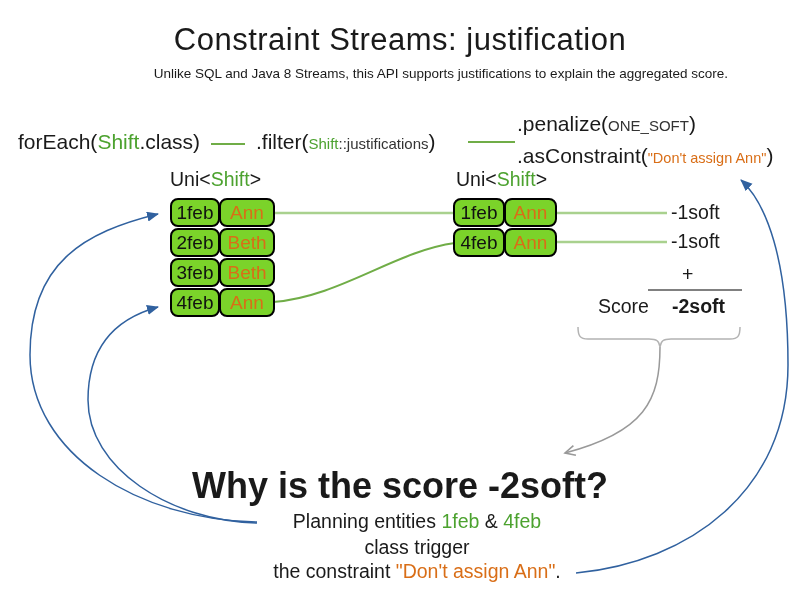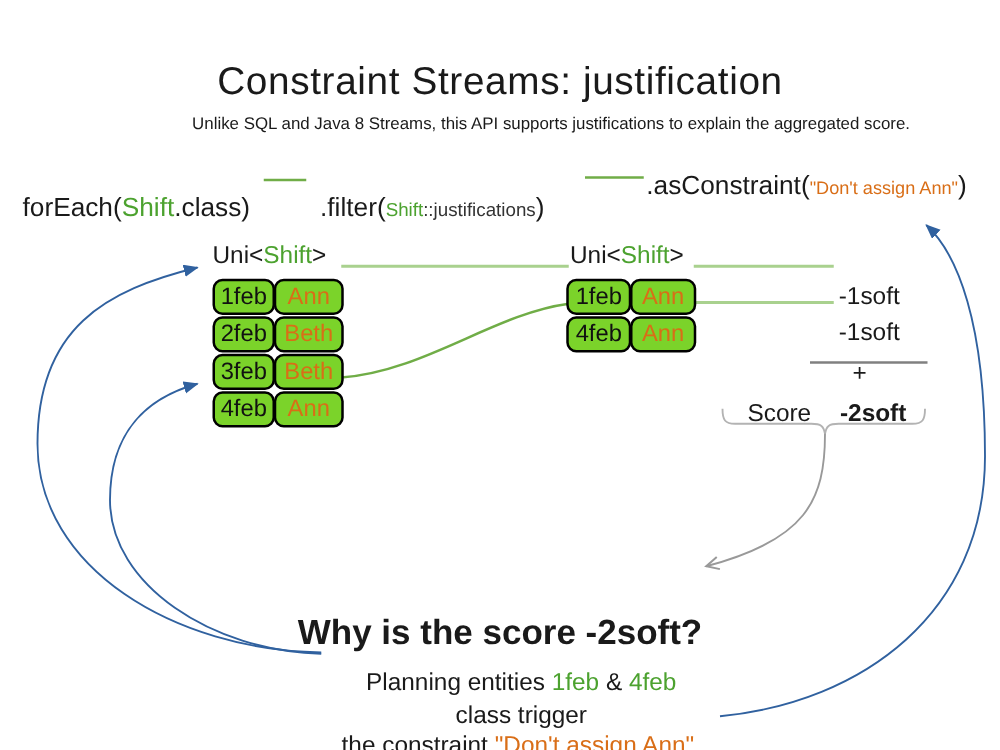--- a/index.html
+++ b/index.html
@@ -3,21 +3,21 @@
 <meta charset="utf-8">
 <style>
   html,body{margin:0;padding:0;}
   body{
     width:800px;height:600px;position:relative;background:#ffffff;
     font-family:"Liberation Sans","DejaVu Sans",sans-serif;color:#1a1a1a;
     overflow:hidden;
   }
   .abs{position:absolute;}
   #svg-layer{position:absolute;left:0;top:0;z-index:1;pointer-events:none;}
-  .layer2{z-index:2;margin-top:25px;}
+  .layer2{z-index:2;}
 
   .title{left:0;top:22px;width:800px;text-align:center;font-size:31px;letter-spacing:.5px;}
   .subtitle{left:0;top:66px;width:728px;text-align:right;font-size:13.5px;}
 
   .code{font-size:21px;white-space:nowrap;}
   .code .small{font-size:15px;color:#333333;}
   .code .green{color:#4ca22f;}
   .code .orange{color:#d96e17;font-size:14.5px;}
   .penalize-block{line-height:30px;}
 
@@ -29,21 +29,21 @@
   .cell{
     box-sizing:border-box;height:29px;border:2px solid #000;border-radius:8px;
     background:#7bd32a;display:flex;align-items:center;justify-content:center;
     font-size:19px;line-height:19px;
   }
   .cell.date{width:50px;color:#111;}
   .cell.emp{width:56px;margin-left:-1px;color:#d96e17;text-align:center;}
 
   .scoretxt{font-size:19.5px;white-space:nowrap;}
 
-  .why{left:0;top:465px;width:800px;text-align:center;font-size:28px;font-weight:bold;}
+  .why{left:0;top:465px;width:800px;text-align:center;font-size:36px;font-weight:bold;}
   .expl{left:0;width:800px;text-align:center;font-size:19.5px;white-space:nowrap;padding-left:17px;}
   .expl .green{color:#4ca22f;}
   .expl .orange{color:#d96e17;}
 </style>
 </head>
 <body>
 
 <svg id="svg-layer" width="800" height="600" viewBox="0 0 800 600">
   <defs>
     <marker id="arrowBlue" orient="auto" markerUnits="userSpaceOnUse" markerWidth="14" markerHeight="12" refX="11" refY="5">
@@ -81,20 +81,21 @@
 
 <div class="abs layer2 code" style="left:18px;top:130px;">
   <span>forEach(</span><span class="green">Shift</span><span>.class)</span>
 </div>
 
 <div class="abs layer2 code" style="left:256px;top:130px;">
   <span>.filter(</span><span class="small green" style="color:#4ca22f;">Shift</span><span class="small">::justifications</span><span>)</span>
 </div>
 
 <div class="abs layer2 code penalize-block" style="left:517px;top:109px;">
+  <div><span>.penalize(</span><span class="small">ONE_SOFT</span><span>)</span></div>
   <div><span>.asConstraint(</span><span class="orange">"Don't assign Ann"</span><span>)</span></div>
 </div>
 
 <div class="abs layer2 uni-label" style="left:170px;top:168px;">
   <span>Uni&lt;</span><span class="green">Shift</span><span>&gt;</span>
 </div>
 
 <div class="abs layer2 uni-label" style="left:456px;top:168px;">
   <span>Uni&lt;</span><span class="green">Shift</span><span>&gt;</span>
 </div>

